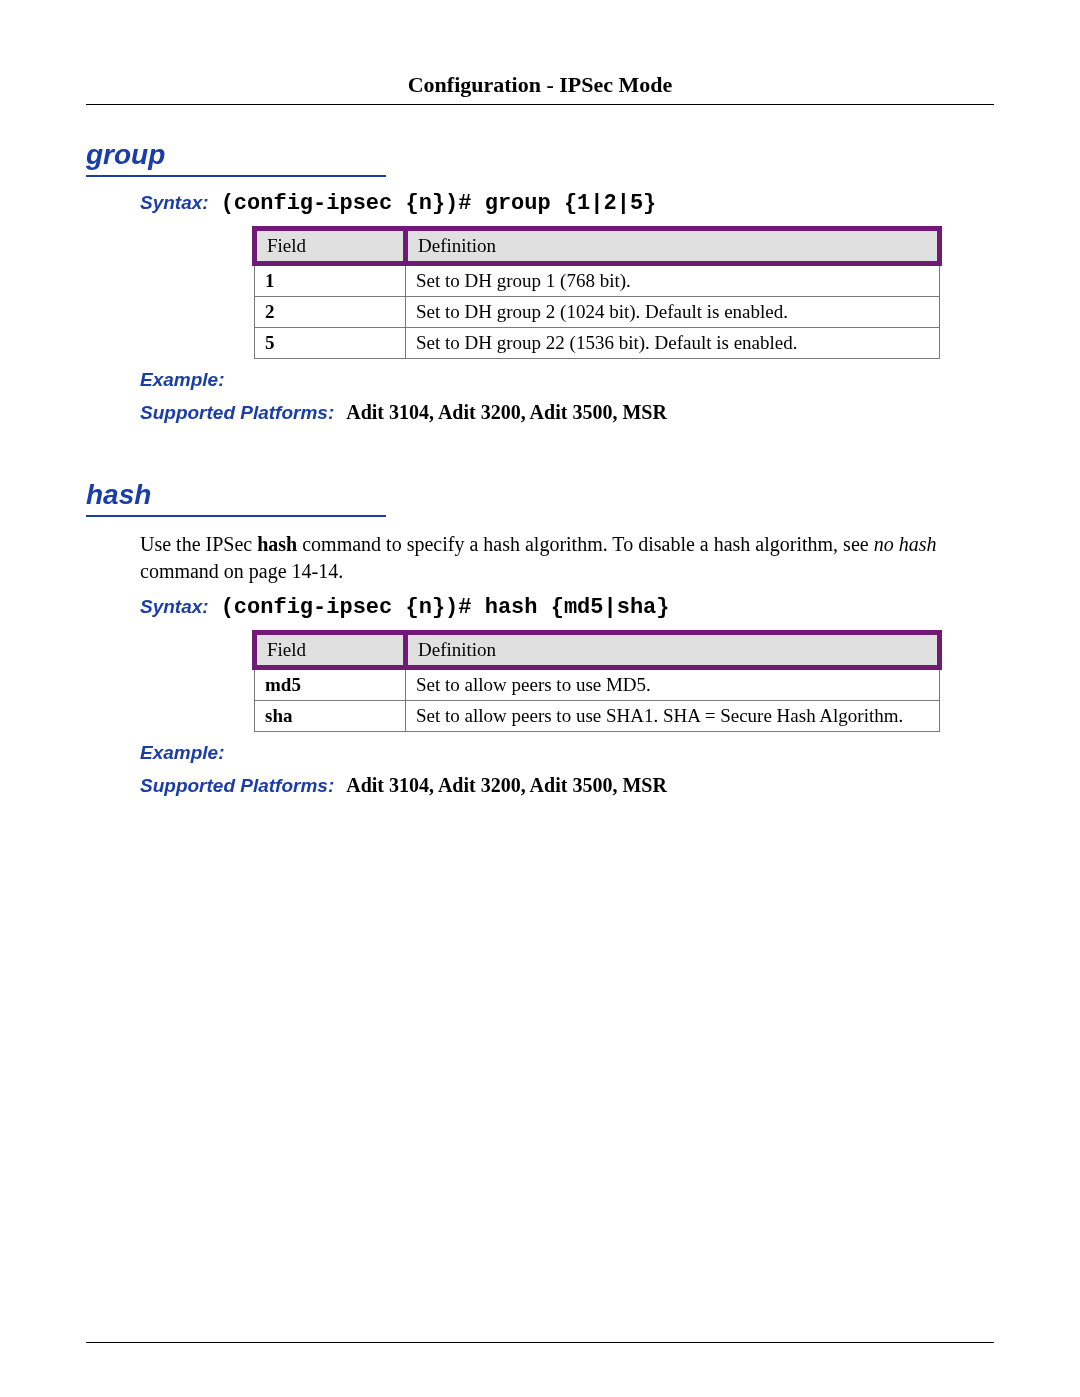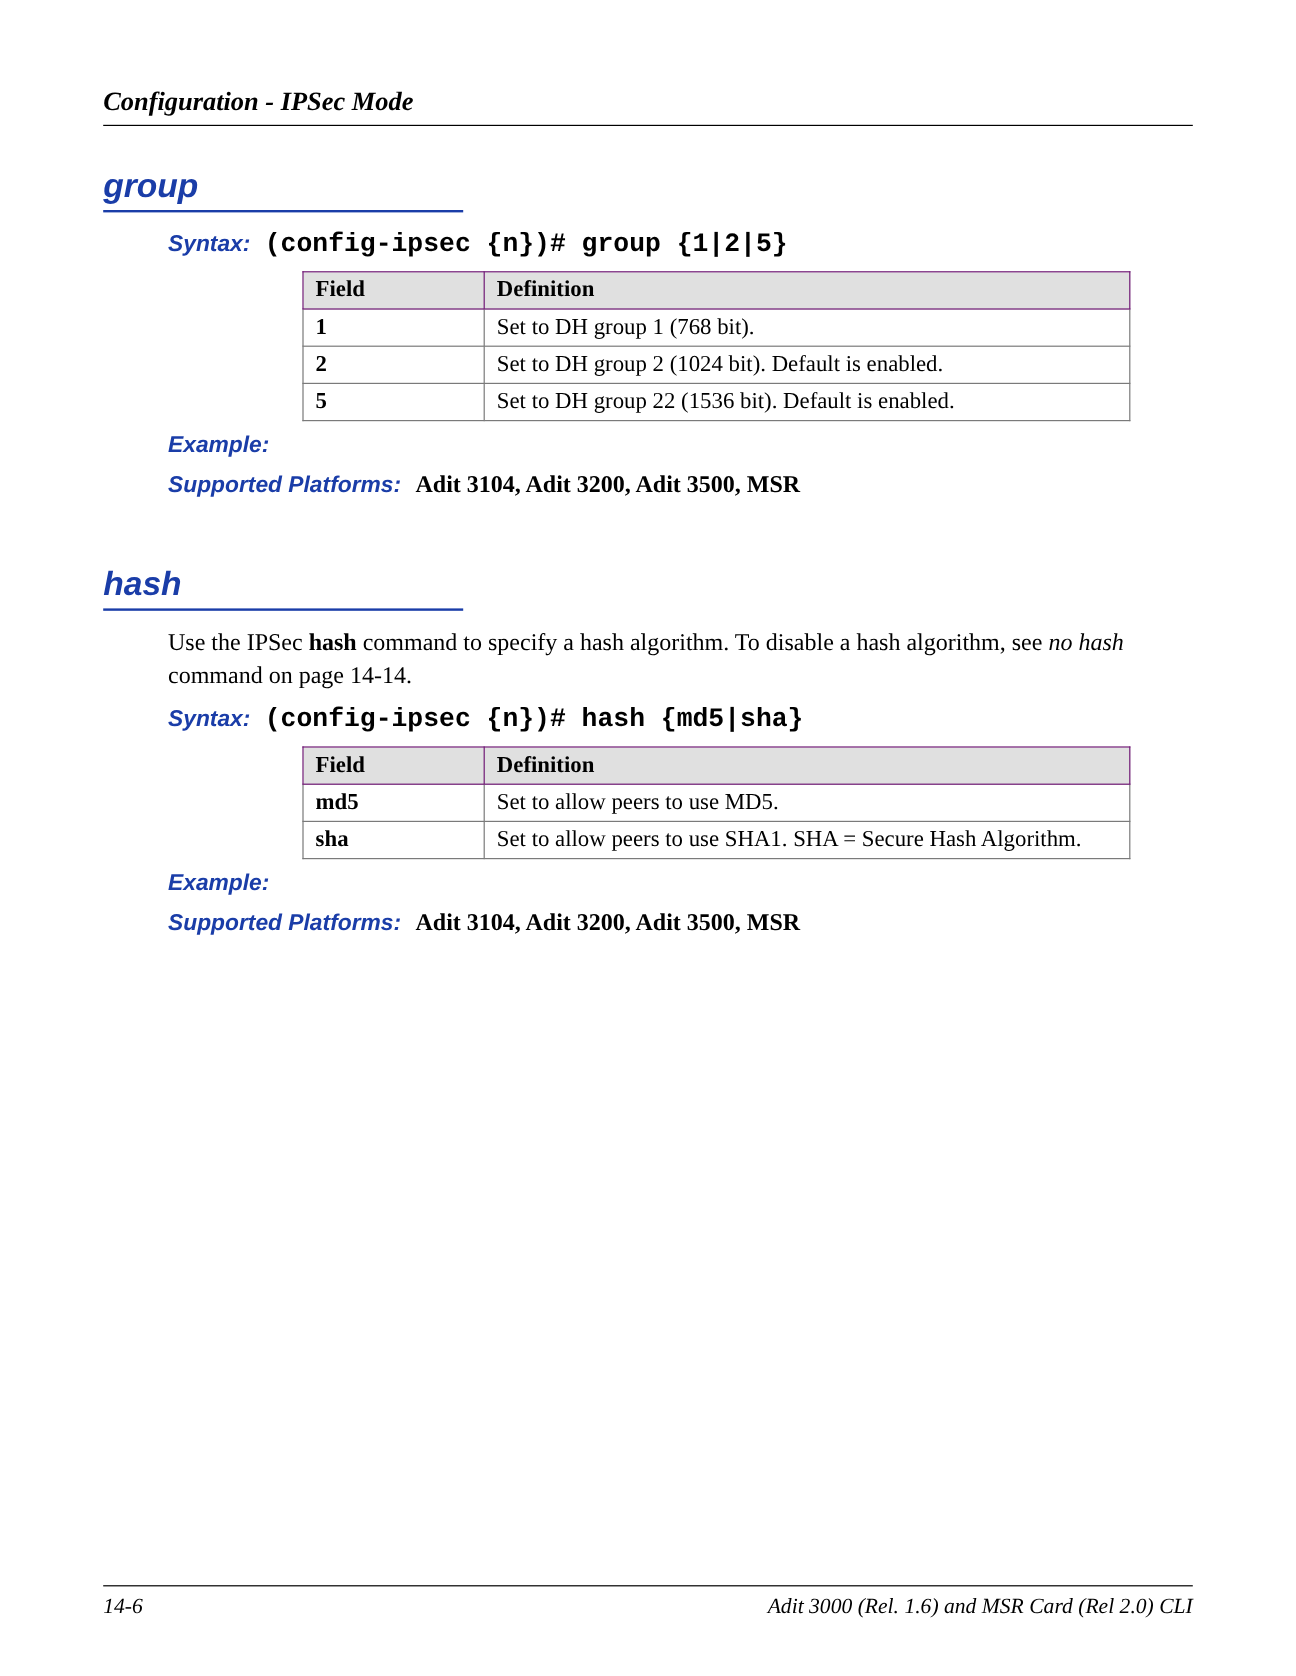--- a/index.html
+++ b/index.html
@@ -12,24 +12,24 @@
     height: 1397px;
     position: relative;
   }
   .page {
     padding: 72px 86px 60px 86px;
     box-sizing: border-box;
     height: 100%;
     position: relative;
   }
   .header {
-    font-style: italic;
     font-weight: bold;
     font-size: 22px;
     margin-bottom: 6px;
+    text-align: center;
   }
   .header-rule {
     border: none;
     border-top: 1.5px solid #000;
     margin: 0 0 34px 0;
   }
   .section-head {
     font-family: Arial, Helvetica, sans-serif;
     font-style: italic;
     font-weight: bold;
@@ -77,24 +77,24 @@
     font-size: 20px;
   }
   table.def {
     border-collapse: collapse;
     margin: 6px 0 10px 166px;
     width: 690px;
     font-size: 19px;
   }
   table.def th {
     background: #e0e0e0;
-    font-weight: bold;
+    font-weight: normal;
     text-align: left;
     padding: 4px 10px;
-    border: 1px solid #701a75;
+    border: 5px solid #701a75;
   }
   table.def td {
     padding: 4px 10px;
     border: 1px solid #7a7a7a;
   }
   table.def td.fcol { font-weight: bold; width: 130px; }
   .section2 { margin-top: 55px; }
   .footer {
     position: absolute;
     bottom: 48px;
@@ -194,18 +194,14 @@
     </div>
 
     <div class="labeled-row">
       <span class="label">Supported Platforms:</span>
       <span class="platforms-val">Adit 3104, Adit 3200, Adit 3500, MSR</span>
     </div>
   </div>
 
   <div class="footer">
     <hr class="footer-rule">
-    <div class="footer-row">
-      <span>14-6</span>
-      <span>Adit 3000 (Rel. 1.6) and MSR Card (Rel 2.0) CLI</span>
-    </div>
   </div>
 </div>
 
 </body></html>

